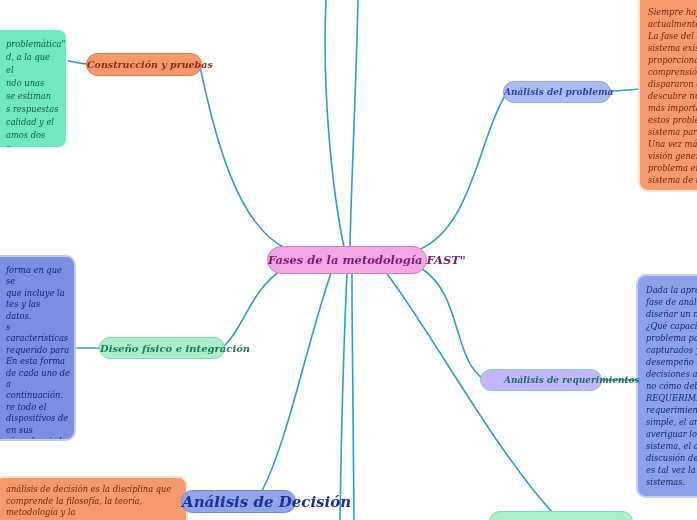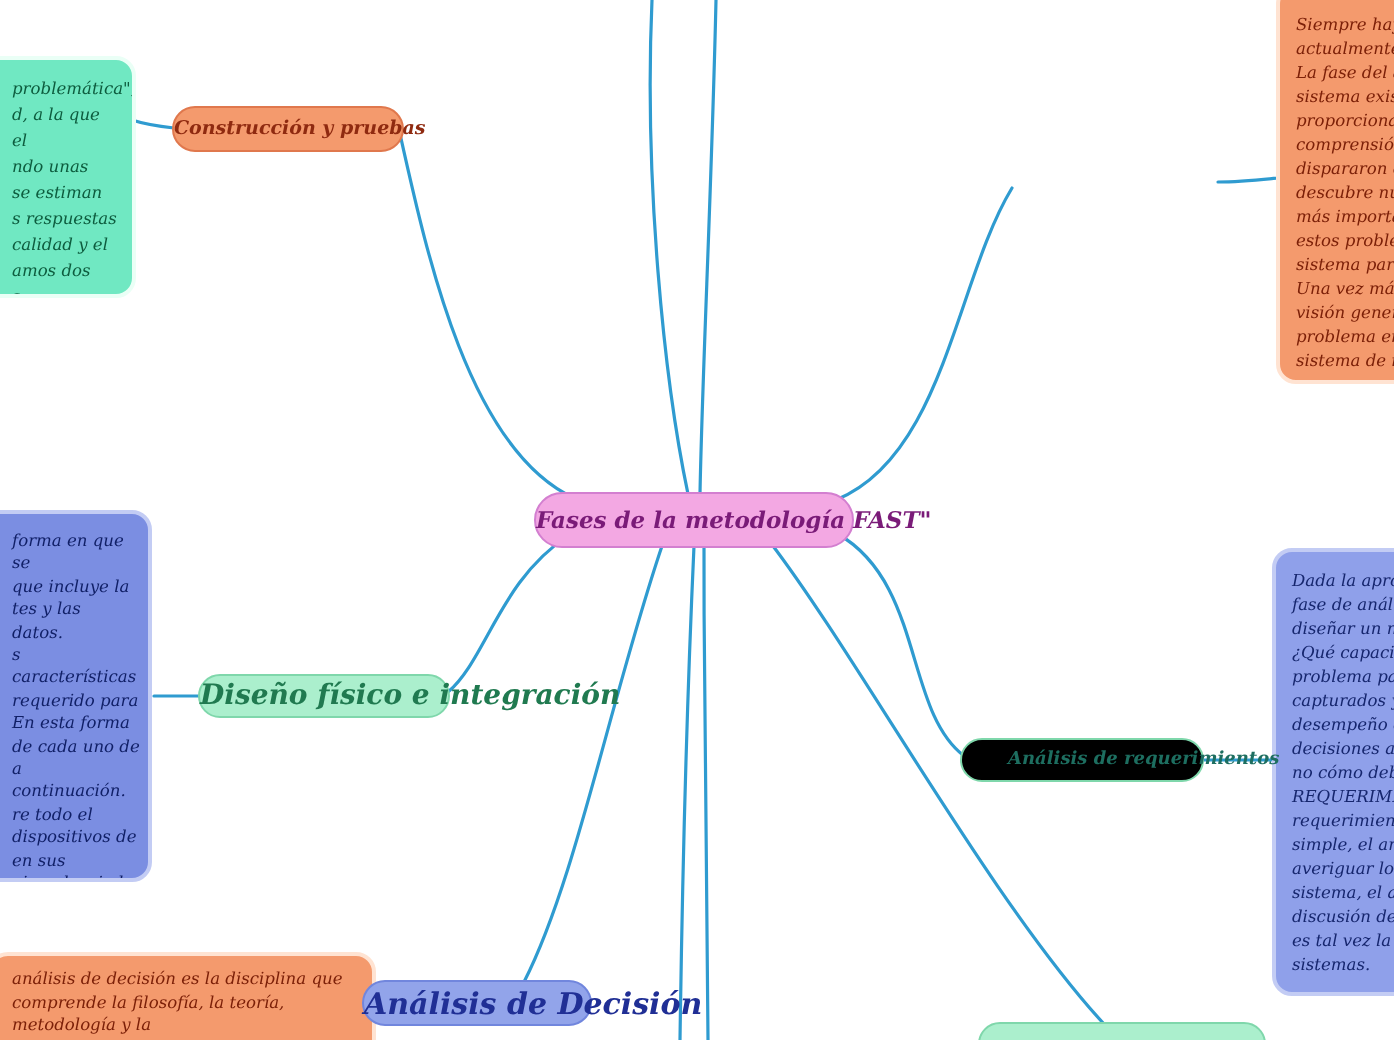--- a/index.html
+++ b/index.html
@@ -23,23 +23,23 @@
   .note-text { white-space: pre-line; }
 
   #central { left: 267px; top: 246px; width: 160px; height: 28px;
     background: #f3a8e3; border: 1.5px solid #d37fd0; color: #7a1b78; font-size: 11.5px; }
 
   #pill-construccion { left: 86px; top: 53px; width: 116px; height: 23px;
     background: #f49a6d; border: 1.5px solid #e0784d; color: #8f2a10; font-size: 9.5px; }
   #pill-problema { left: 503px; top: 81px; width: 108px; height: 22px;
     background: #a9bdf0; border: 1.5px solid #8aa2e2; color: #2f43a8; font-size: 9px; }
   #pill-diseno { left: 99px; top: 337px; width: 126px; height: 22px;
-    background: #abefcd; border: 1.5px solid #7fd7ab; color: #207a50; font-size: 14px; }
+    background: #abefcd; border: 1.5px solid #7fd7ab; color: #207a50; font-size: 10px; }
   #pill-requerimientos { left: 480px; top: 369px; width: 122px; height: 22px;
-    background: #000000; border: 1.5px solid #7fd7ab; color: #1d6e60; font-size: 9px; padding-left: 23px; }
+    background: #c4b5fd; border: 1.5px solid #7fd7ab; color: #1d6e60; font-size: 9px; padding-left: 23px; }
   #pill-decision { left: 181px; top: 490px; width: 115px; height: 23px;
     background: #92a4ea; border: 1.5px solid #7186dd; color: #202f95; font-size: 15px; }
   #pill-bottom { left: 489px; top: 511px; width: 144px; height: 22px;
     background: #abefcd; border: 1.5px solid #7fd7ab; }
 
   #note-construccion { left: -52px; top: 28px; width: 120px; height: 121px;
     background: #70e8c2; border: 2px solid #eafff6; color: #0d5c3e;
     padding: 8px 6px 6px 56px; font-size: 8.3px; line-height: 13px; }
   #note-problema { left: 638px; top: -8px; width: 120px; height: 200px;
     background: #f49a6d; border: 2px solid #ffe3d2; color: #7c2008;
@@ -77,20 +77,23 @@
   </svg>
 
   <div class="pill" id="central">
     <span>Fases de la metodología FAST"</span>
   </div>
 
   <div class="pill" id="pill-construccion">
     <span>Construcción y pruebas</span>
   </div>
 
+  <div class="pill" id="pill-problema">
+    <span>Análisis del problema</span>
+  </div>
 
   <div class="pill" id="pill-diseno">
     <span>Diseño físico e integración</span>
   </div>
 
   <div class="pill" id="pill-requerimientos">
     <span>Análisis de requerimientos</span>
   </div>
 
   <div class="pill" id="pill-decision">

